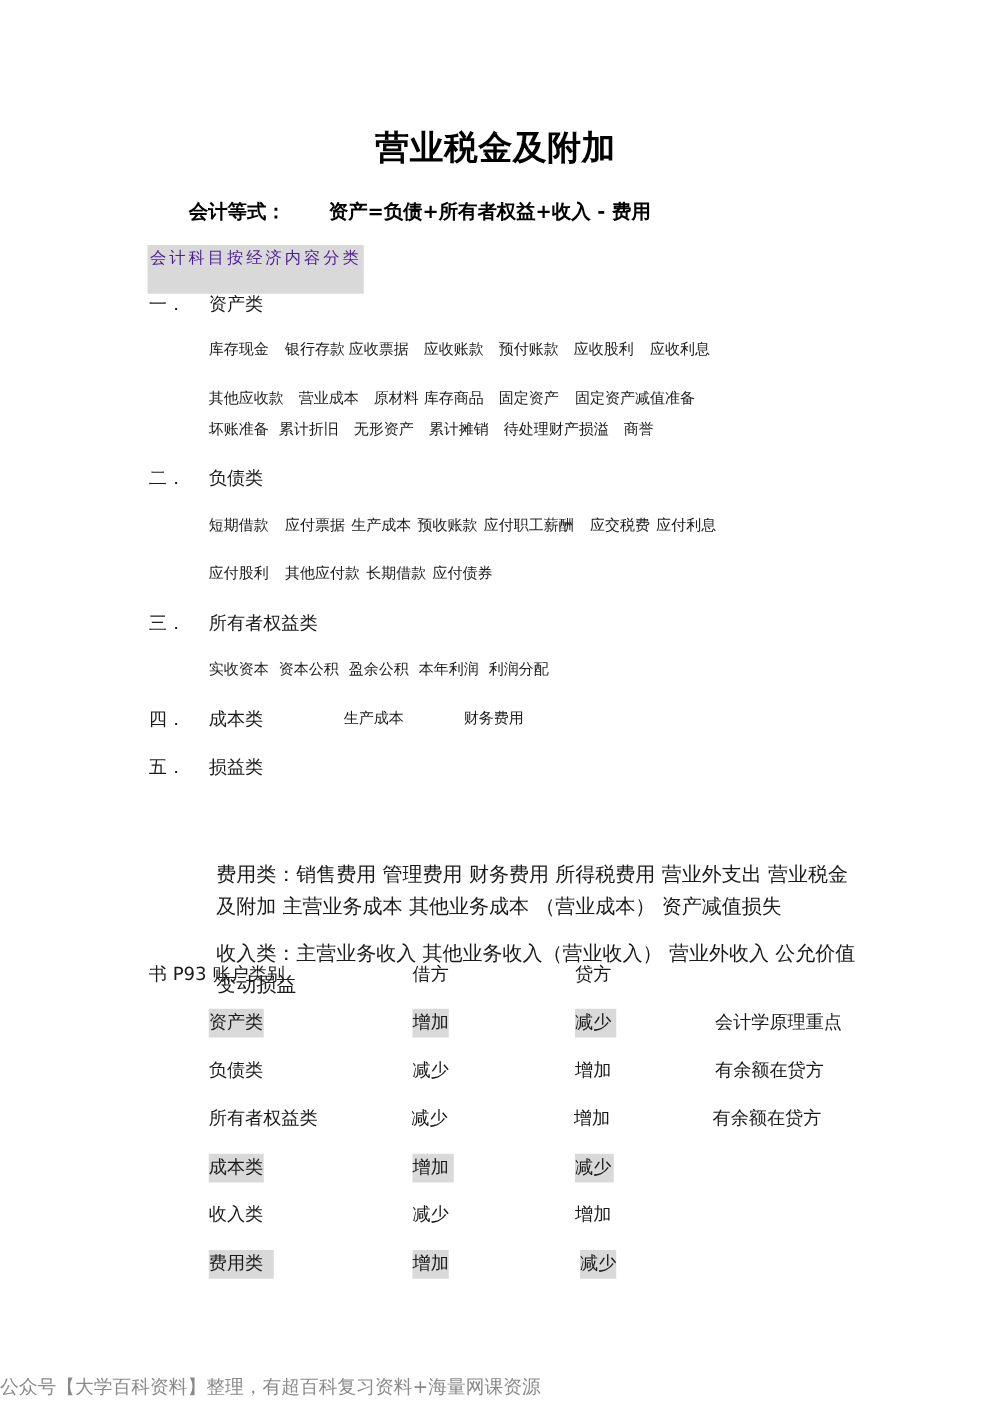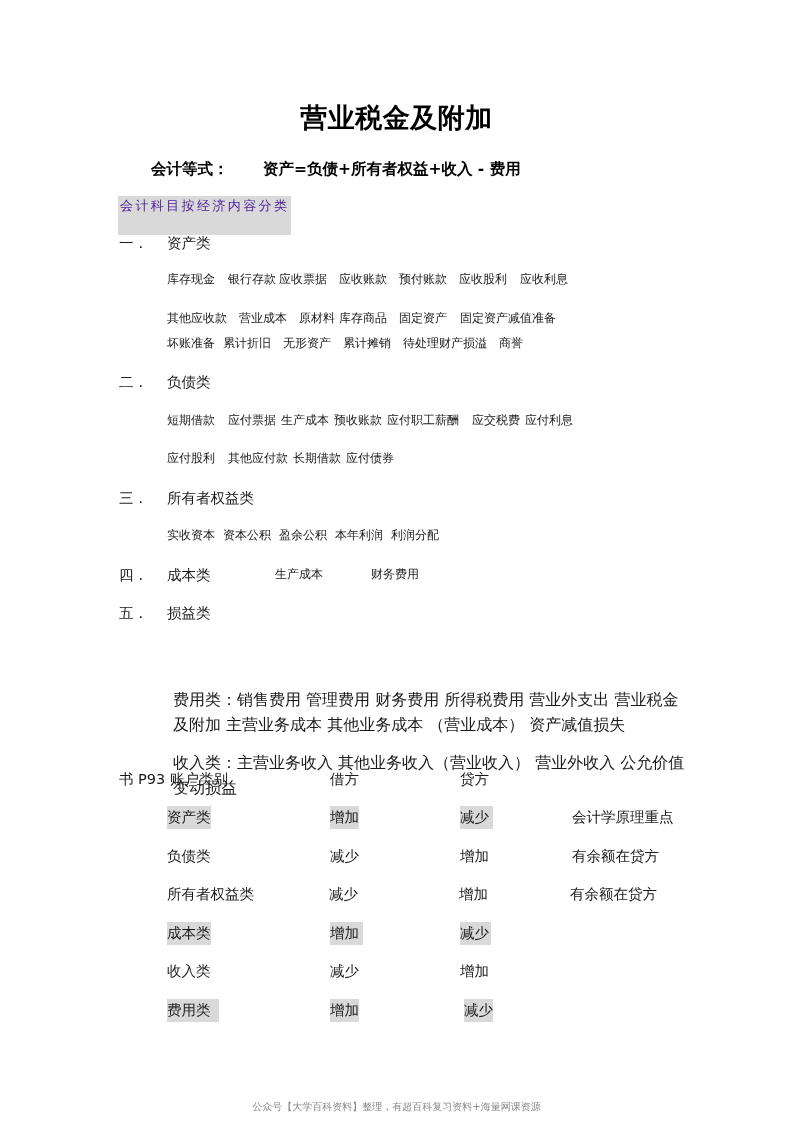--- a/index.html
+++ b/index.html
@@ -65,22 +65,21 @@
     }
     .tbl-cell {
       font-size: 14.5px;
     }
     .hl {
       background: #d9d9d9;
       padding: 3px 0px 4px 0px;
     }
     .footer {
       left: 0; width: 793px; top: 1100px;
-      text-align: center;
-      font-size: 10px;
+      font-size: 15px;
       color: #8a8a8a;
     }
   </style>
 </head>
 <body>
 
 <div class="abs title">营业税金及附加</div>
 
 <div class="abs equation">
   <span class="eq-label">会计等式：</span><span>资产=负债+所有者权益+收入 - 费用</span>

